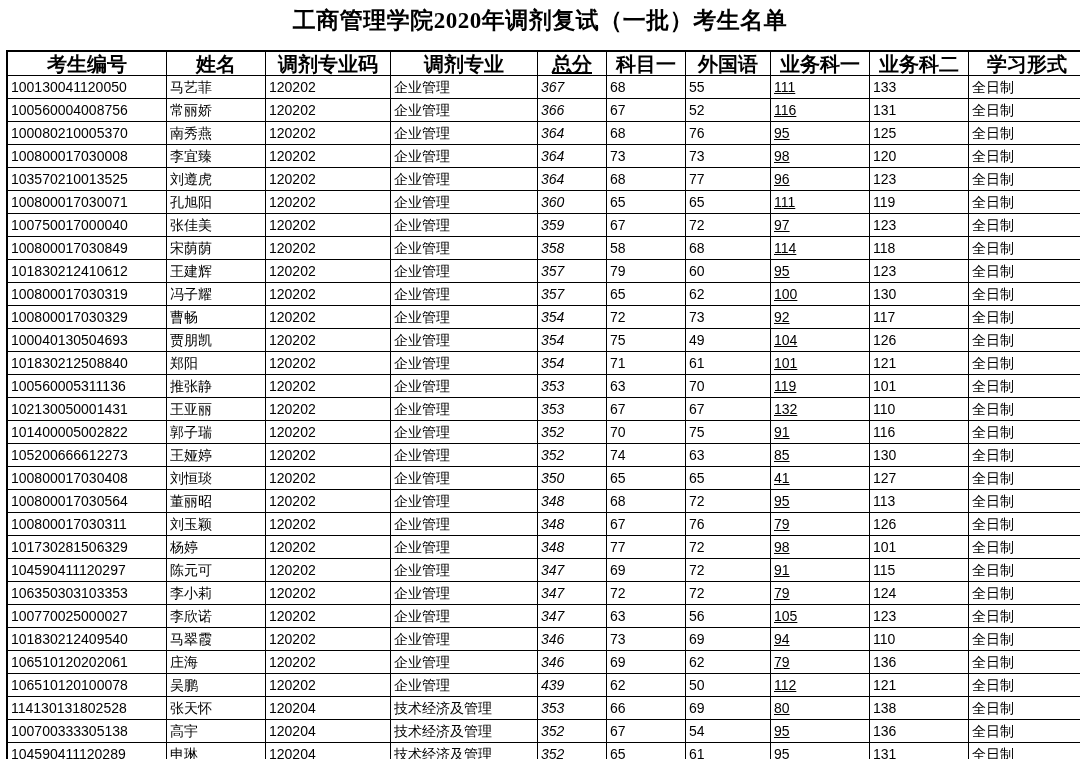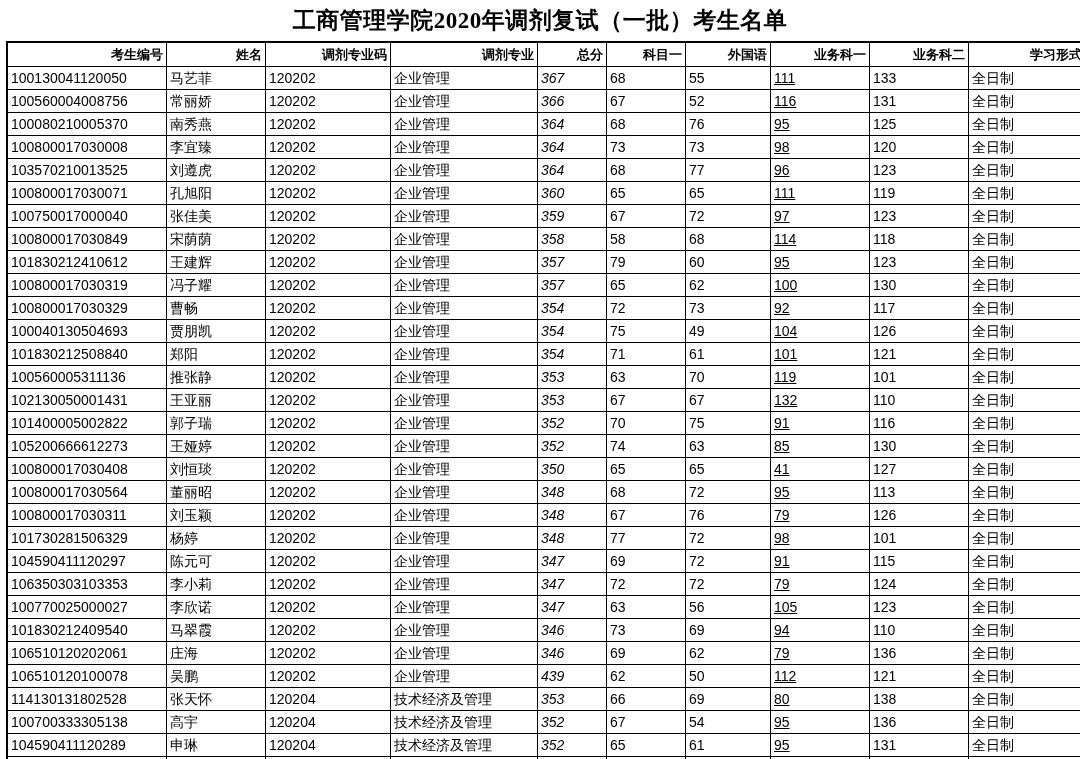--- a/index.html
+++ b/index.html
@@ -19,63 +19,63 @@
     height: 759px;
     box-sizing: border-box;
     padding: 4px 6px 0 6px;
   }
   .doc-title {
     text-align: center;
     font-size: 23px;
     font-weight: bold;
     letter-spacing: 0.5px;
     line-height: 30px;
-    padding: 2px 0 5px 0;
+    padding: 2px 0 14px 0;
     font-family: "Liberation Serif", "DejaVu Serif", serif;
   }
   table.roster {
     border-collapse: collapse;
     table-layout: fixed;
     width: 1068px;
     border: 2px solid #000;
   }
   table.roster th, table.roster td {
     border: 1px solid #000;
     font-size: 14px;
     line-height: 16px;
     height: 22px;
     padding: 0 3px;
     overflow: hidden;
     white-space: nowrap;
   }
   table.roster thead th {
-    text-align: right;
+    text-align: center;
     font-weight: bold;
-    font-size: 13px;
+    font-size: 20px;
     height: 23px;
   }
   table.roster tbody td {
     text-align: left;
     font-weight: normal;
   }
   td.c-id      { width: 152px; }
   td.c-name    { width: 92px;  font-size: 15px; }
   td.c-majcode { width: 118px; }
   td.c-major   { width: 140px; border-radius: 8px; }
   td.c-total   { width: 62px; font-style: italic;  }
   td.c-s1      { width: 72px;  }
   td.c-for     { width: 78px;  }
   td.c-b1      { width: 92px; text-decoration: underline;  }
   td.c-b2      { width: 92px;  }
   td.c-mode    { width: 110px; text-align: center; }
   th.c-id      { width: 152px; }
   th.c-name    { width: 92px;  }
   th.c-majcode { width: 118px; }
   th.c-major   { width: 140px; }
-  th.c-total   { width: 62px;  }
+  th.c-total   { width: 62px; text-decoration: underline;  }
   th.c-s1      { width: 72px;  }
   th.c-for     { width: 78px;  }
   th.c-b1      { width: 92px;  }
   th.c-b2      { width: 92px;  }
   th.c-mode    { width: 110px; }
 </style>
 </head>
 <body>
 
 <div class="page">

